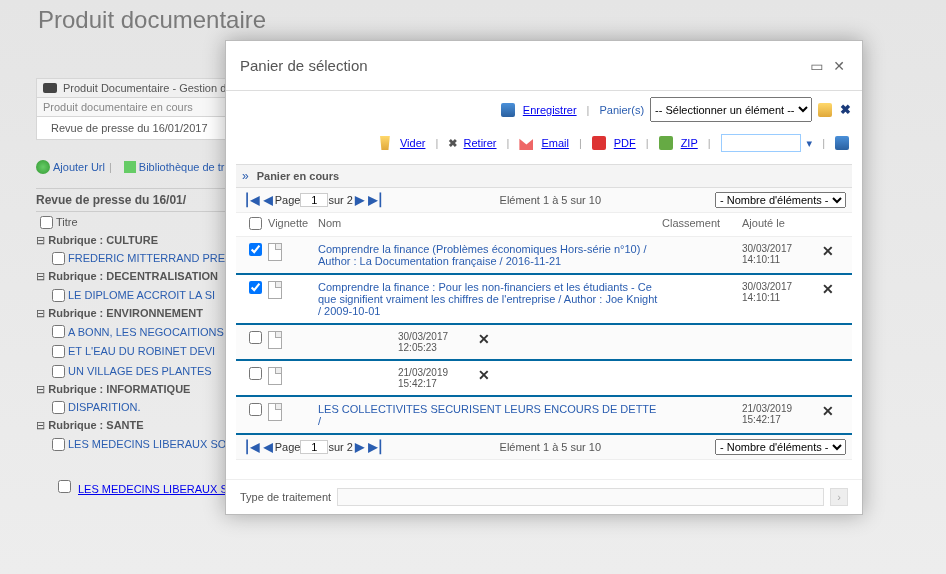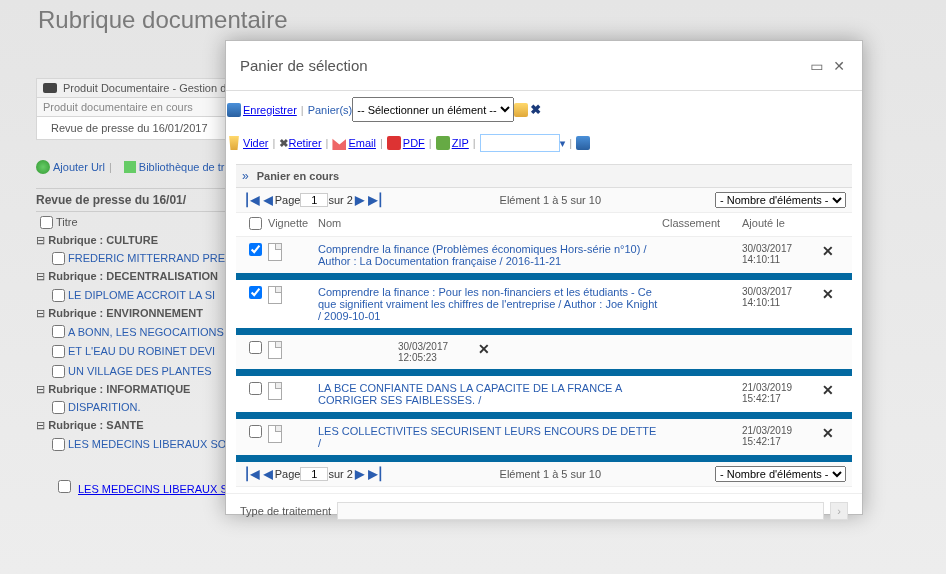--- a/index.html
+++ b/index.html
@@ -28,21 +28,21 @@
 .col-titre{flex:1;}
 .col-cat{width:140px;}
 .col-date{width:100px; font-size:10px; color:#666;}
 .col-cat2{width:80px;}
 .col-x{width:20px;}
 
 .modal { position:absolute; left:225px; top:40px; width:638px; height:475px; background:#fff; box-shadow:0 0 20px rgba(0,0,0,0.3); border:1px solid #bbb; display:flex; flex-direction:column;}
 .modal-title { display:flex; align-items:center; justify-content:space-between; padding:16px 14px; font-size:15px; color:#555; }
 .modal-title .ctrls span { display:inline-block; width:18px; text-align:center; color:#666; cursor:pointer; font-size:14px;}
 .modal hr { border:none; border-top:1px solid #ddd; }
-.modal-tools { padding:6px 1px; font-size:11px; color:#2a5db0; display:flex; align-items:center; flex-wrap:wrap; gap:0;}
+.modal-tools { padding:6px 11px; font-size:11px; color:#2a5db0; display:flex; align-items:center; flex-wrap:wrap; gap:6px;justify-content:flex-end;}
 .modal-tools .sep{color:#aaa; margin:0 4px;}
 .icon { display:inline-block; width:14px; height:14px; vertical-align:middle; margin-right:2px;}
 .icon-save{background:linear-gradient(#4a90d9,#2a60a0); border-radius:2px;}
 .icon-folder{background:linear-gradient(#ffd86b,#e0a83a); border-radius:2px;}
 .icon-x{color:#1a3a7a; font-weight:bold; font-size:13px;}
 .icon-trash{background:linear-gradient(#ffd86b,#e0a83a); clip-path:polygon(15% 0,85% 0,75% 100%,25% 100%);}
 .icon-retire{color:#555; font-weight:bold;}
 .icon-email{background:#e66; clip-path:polygon(0 20%,50% 60%,100% 20%,100% 100%,0 100%);}
 .icon-pdf{background:#d33; border-radius:2px;}
 .icon-zip{background:#6a4; border-radius:2px;}
@@ -58,39 +58,39 @@
 .grid-pager input{width:28px; font-size:11px; text-align:center; border:1px solid #ccc;}
 .grid-pager .mid{flex:1; text-align:center; color:#555;}
 .grid-pager select{font-size:11px;}
 .grid-cols{display:flex; font-size:11px; color:#666; padding:4px 6px; border-bottom:1px solid #eee;}
 .gc-chk{width:26px; text-align:center;}
 .gc-thumb{width:50px;}
 .gc-nom{flex:1;}
 .gc-class{width:80px;}
 .gc-date{width:80px;}
 .gc-x{width:24px;}
-.grid-row{display:flex; font-size:11px; padding:6px 6px; border-bottom:7px solid #0369a1; align-items:flex-start;}
+.grid-row{display:flex; font-size:11px; padding:6px 6px; border-bottom:2px solid #0369a1; align-items:flex-start;}
 .grid-row:nth-child(odd){background:#fbfbfb;}
 .grid-row .gc-thumb .doc-icon{width:14px; height:18px; border:1px solid #aaa; background:#fff; position:relative;}
 .grid-row .gc-thumb .doc-icon::after{content:""; position:absolute; top:0; right:0; width:5px; height:5px; background:#eee; border-left:1px solid #aaa; border-bottom:1px solid #aaa;}
 .grid-row a{color:#2a5db0; text-decoration:none;}
 .grid-row .gc-date{font-size:10px; color:#555;}
 .grid-row .gc-x{font-size:14px; color:#333; font-weight:bold; cursor:pointer;}
 .grid-row input[type=checkbox]{vertical-align:top;}
 
 .modal-footer{padding:8px 14px; display:flex; align-items:center; gap:6px; font-size:11px; color:#555; margin-top:auto; border-top:1px solid #eee;}
 .modal-footer select{font-size:11px; width:140px;}
 .modal-footer .long-input{flex:1; border:1px solid #ddd; height:18px; background:#fafafa;}
 .modal-footer .go-btn{width:18px; height:18px; background:#eee; border:1px solid #ddd; text-align:center; line-height:16px; color:#aaa;}
 </style>
 </head>
 <body>
 
 <div class="bg">
-  <div class="bg-title">Rubrique documentaire</div>
+  <div class="bg-title">Produit documentaire</div>
 
   <div class="panel">
     <div class="panel-header">
       <span class="cam-icon"></span>
       <span>Produit Documentaire - Gestion des</span>
     </div>
     <div class="panel-breadcrumb">Produit documentaire en cours</div>
     <div class="panel-value">Revue de presse du 16/01/2017</div>
 
     <div class="toolbar">
@@ -260,21 +260,20 @@
             </span>
             <span class="gc-class"></span>
             <span class="gc-date">30/03/2017<br>12:05:23</span>
             <span class="gc-x">✕</span>
           </div>
           <div class="grid-row">
             <span class="gc-chk"><input type="checkbox" style=""></span>
             <span class="gc-thumb">
               <div class="doc-icon"></div>
             </span>
-            <span class="gc-nom"><a href="#">LA BCE CONFIANTE DANS LA CAPACITE DE LA FRANCE A CORRIGER SES FAIBLESSES. /</a></span>
             <span class="gc-class"></span>
             <span class="gc-date">21/03/2019<br>15:42:17</span>
             <span class="gc-x">✕</span>
           </div>
           <div class="grid-row">
             <span class="gc-chk"><input type="checkbox" style=""></span>
             <span class="gc-thumb">
               <div class="doc-icon"></div>
             </span>
             <span class="gc-nom"><a href="#">LES COLLECTIVITES SECURISENT LEURS ENCOURS DE DETTE /</a></span>

